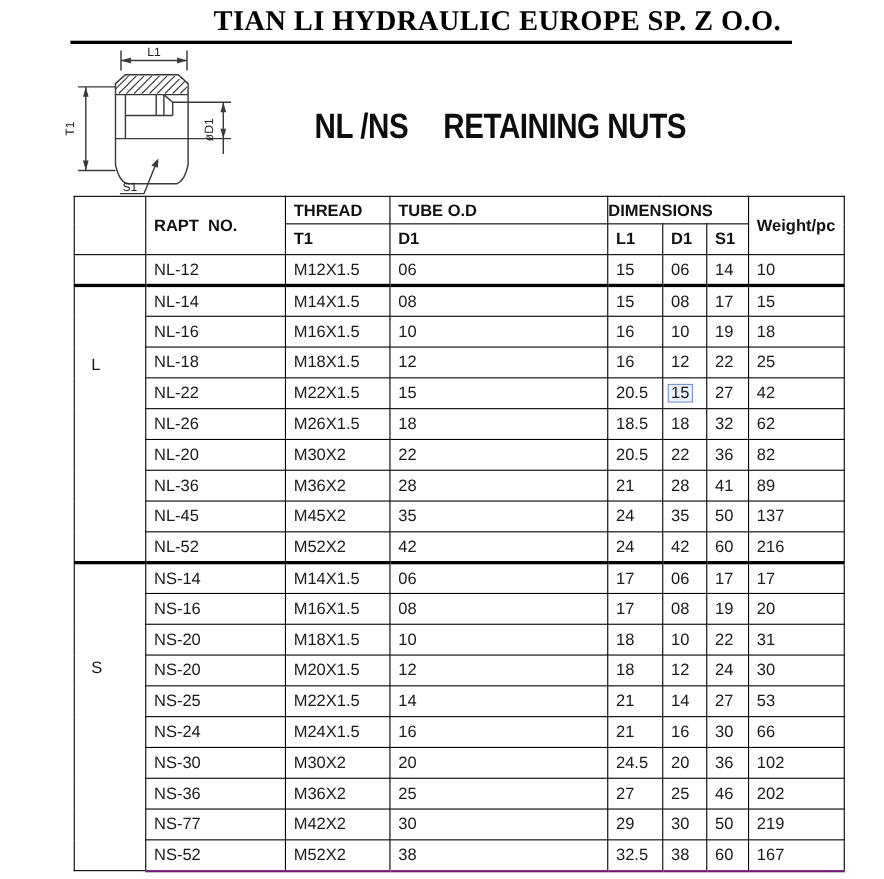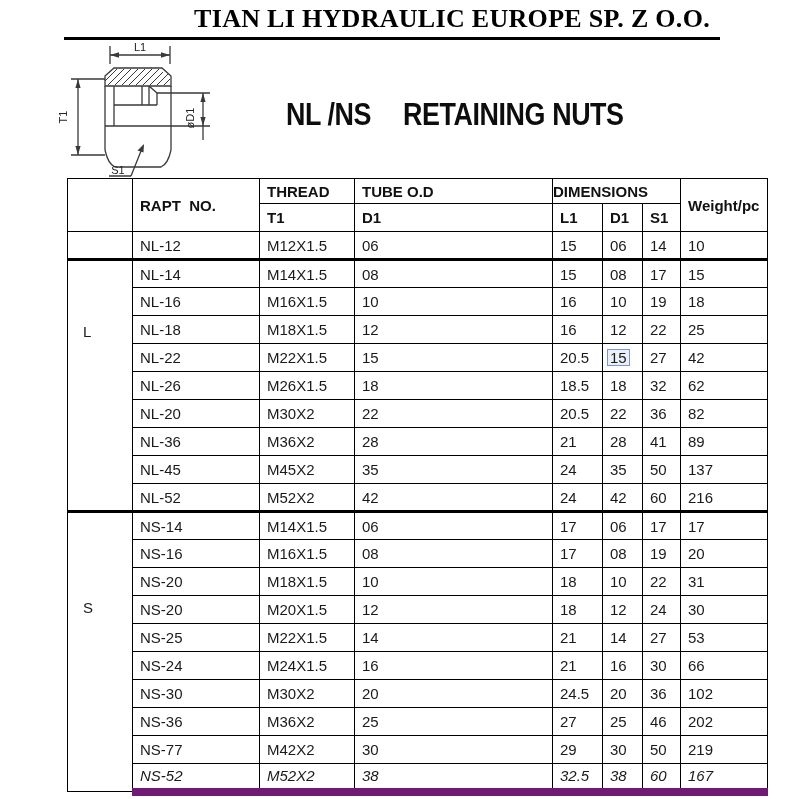--- a/index.html
+++ b/index.html
@@ -32,21 +32,21 @@
   .spec th, .spec td {
     border:1px solid #000; box-sizing:border-box;
     font-size:15px; text-align:left; vertical-align:middle;
     padding:0 2px 0 7px; height:28px; overflow:hidden; white-space:pre;
   }
   .spec tr.h1 th { height:25px; }
   .spec th { font-weight:bold; }
   .spec td { font-weight:normal; color:#1a1a1a; }
   .dim-head { text-align:right; padding-left:0 !important; }
   tr.sep td { border-top:3px solid #000;margin-left:32px; }
-  tr.last td { border-bottom:8px solid #701a75;font-style:italic; }
+  tr.last td { border-bottom:2px solid #701a75; }
   td.group-cell {
     vertical-align:top !important; padding-left:15px !important;
     font-size:15px;
   }
   td.group-l { padding-top:62px; }
   td.group-s { padding-top:86px; }
   .sel {
     display:inline-block; line-height:15px;
     border:1px solid #7b97cd; background:rgba(125,155,210,0.16);
     padding:0 2px; margin-left:-3px;

